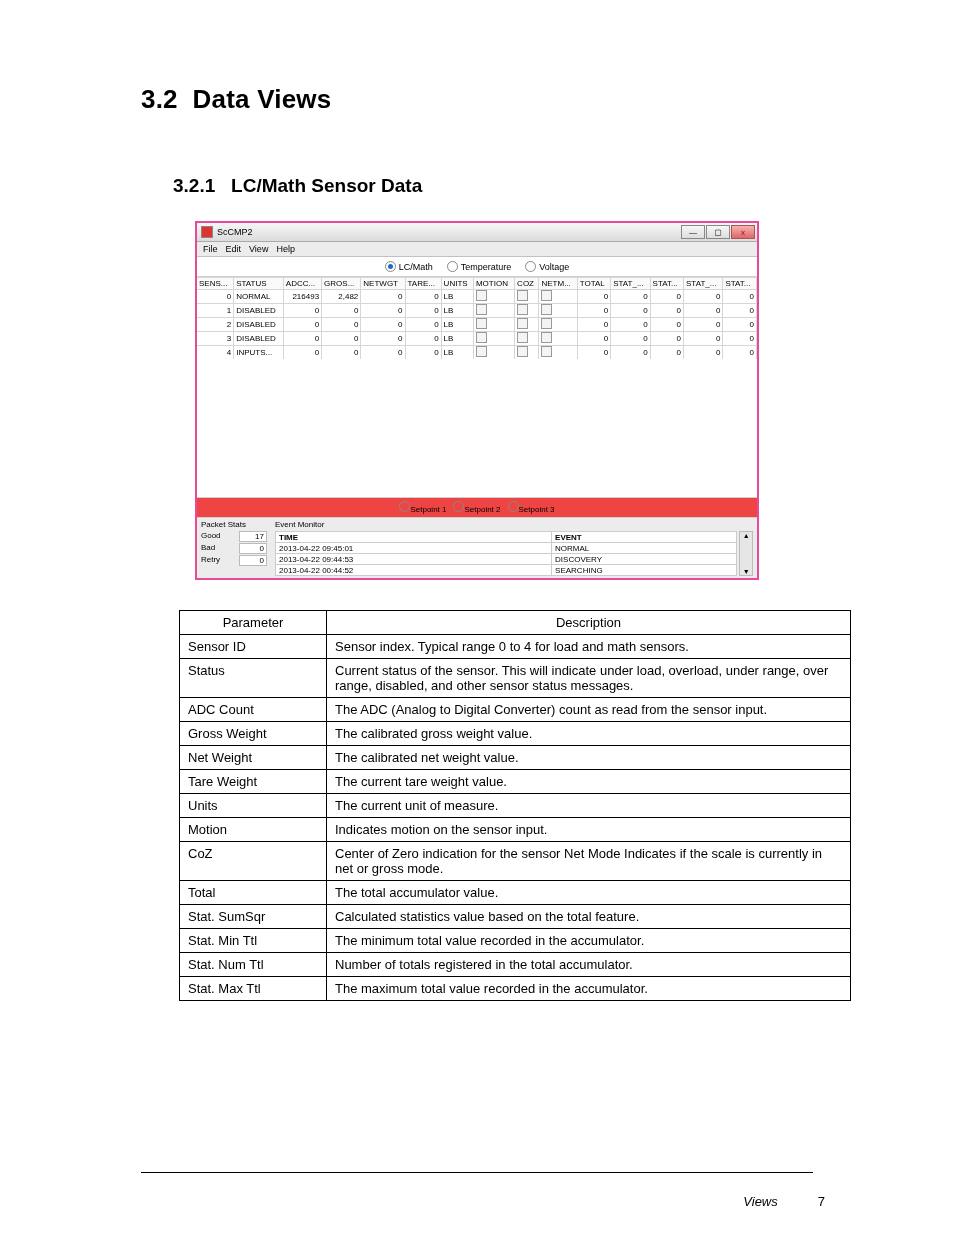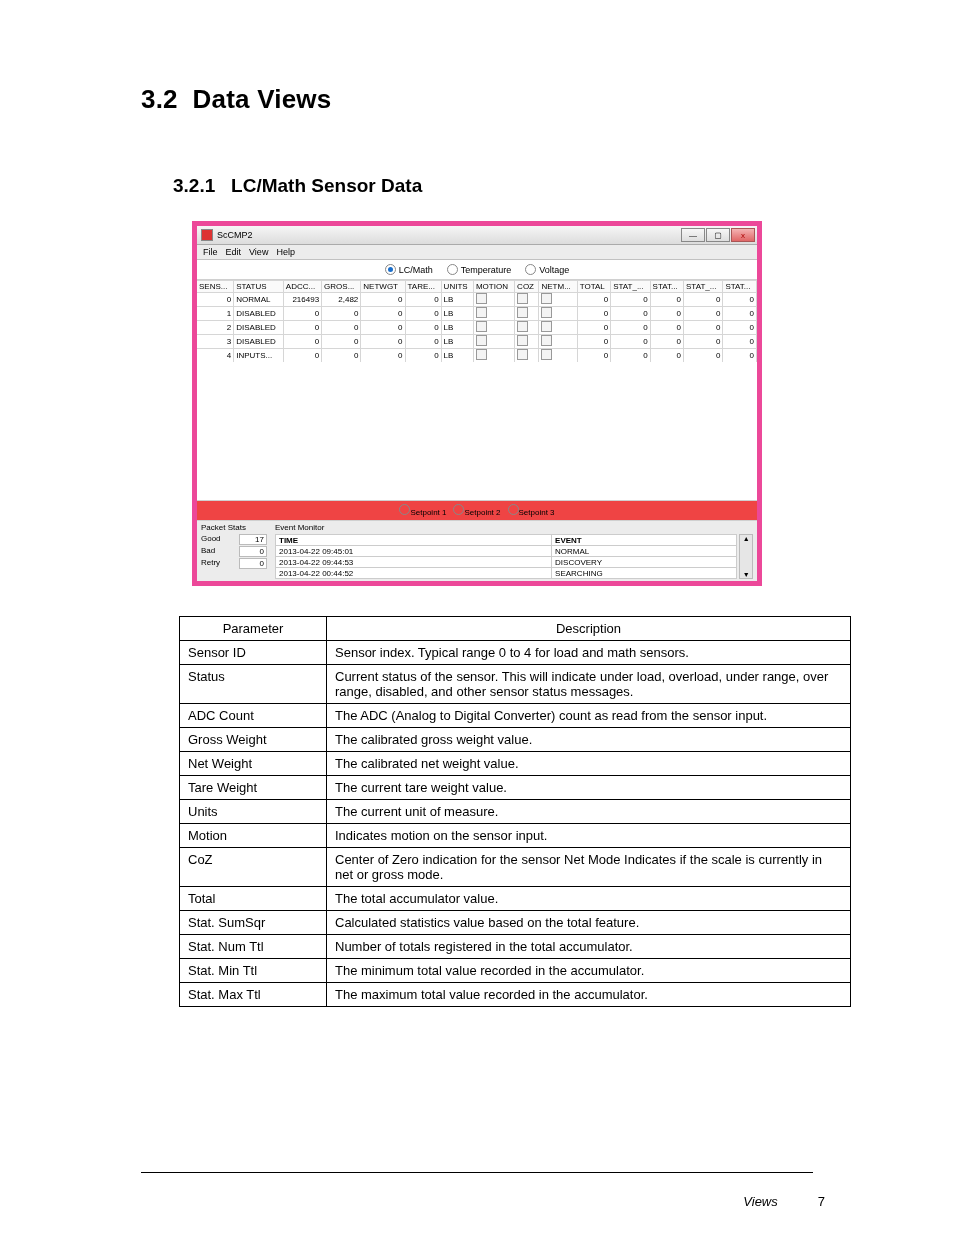--- a/index.html
+++ b/index.html
@@ -28,21 +28,21 @@
     font-family: Arial, Helvetica, sans-serif;
     font-weight: 900;
     font-size: 19px;
     margin: 60px 0 24px 32px;
   }
 
   
   .app-window {
     width: 560px;
     margin: 0 auto 30px auto;
-    border: 5px solid #ec4899;
+    border: 2px solid #ec4899;
     background: #ececec;
     font-family: "Segoe UI", Tahoma, sans-serif;
     font-size: 9px;
   }
   .titlebar {
     display: flex;
     align-items: center;
     justify-content: space-between;
     background: linear-gradient(#f6f6f6, #dcdcdc);
     border-bottom: 1px solid #aaa;
@@ -446,26 +446,26 @@
         </tr>
         <tr>
           <td class="pcell">Total</td>
           <td>The total accumulator value.</td>
         </tr>
         <tr>
           <td class="pcell">Stat. SumSqr</td>
           <td>Calculated statistics value based on the total feature.</td>
         </tr>
         <tr>
+          <td class="pcell">Stat. Min Ttl</td>
+          <td>The minimum total value recorded in the accumulator.</td>
+        </tr>
+        <tr>
           <td class="pcell">Stat. Num Ttl</td>
           <td>Number of totals registered in the total accumulator.</td>
-        </tr>
-        <tr>
-          <td class="pcell">Stat. Min Ttl</td>
-          <td>The minimum total value recorded in the accumulator.</td>
         </tr>
         <tr>
           <td class="pcell">Stat. Max Ttl</td>
           <td>The maximum total value recorded in the accumulator.</td>
         </tr>
       </tbody>
   </table>
 
   <hr class="ftline">
   <div class="footer">

